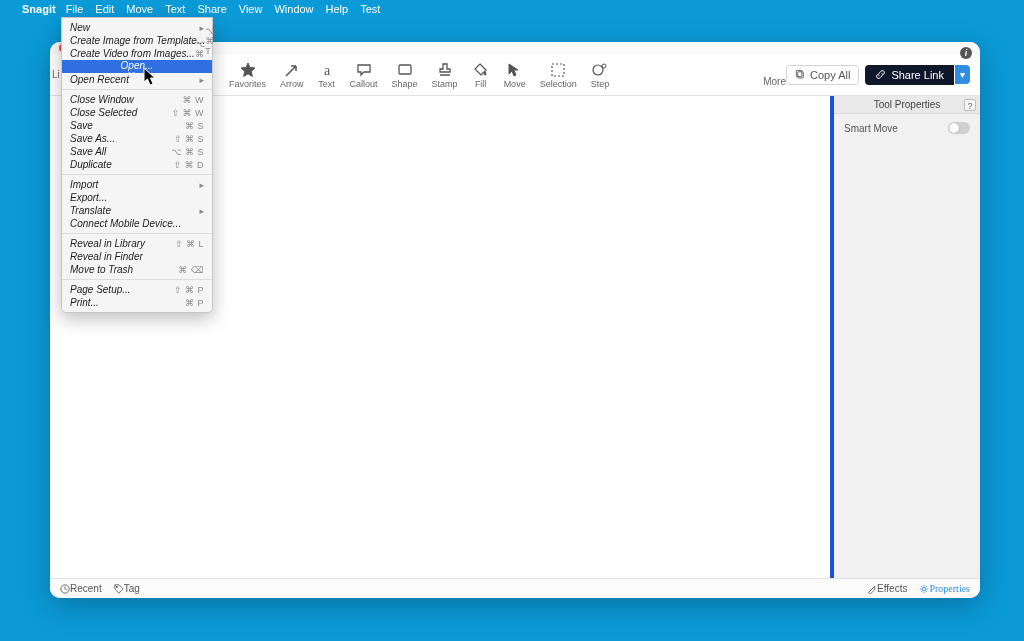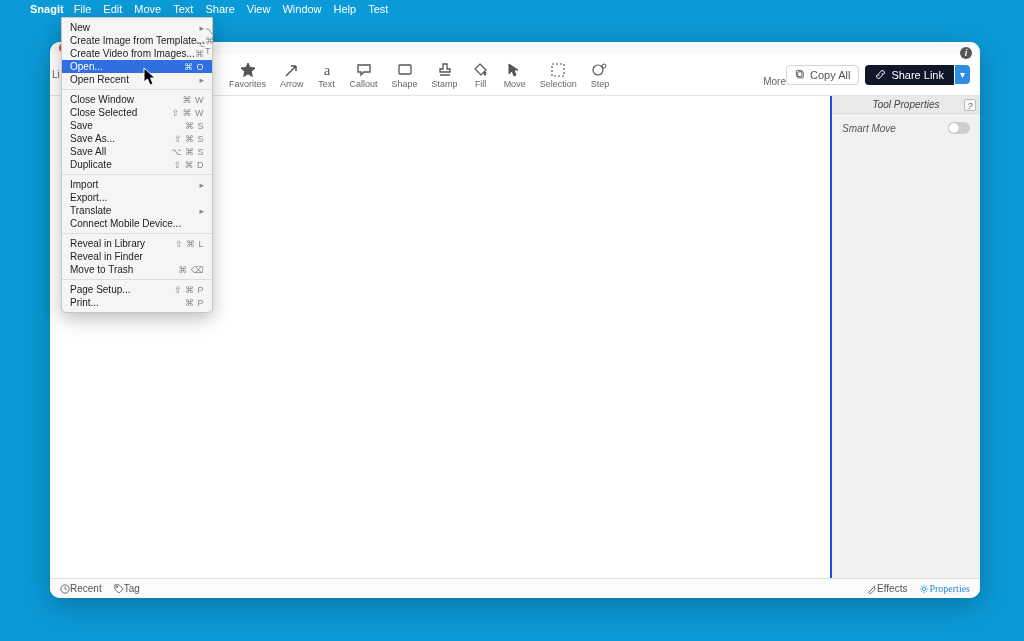--- a/index.html
+++ b/index.html
@@ -8,21 +8,21 @@
     width: 1024px; height: 641px;
     overflow: hidden;
     font-family: -apple-system, "Helvetica Neue", Arial, sans-serif;
     font-size: 11px;
     background: #0b9ad8;
     color: #222;
   }
   
   .menubar {
     position: absolute;
-    top: 0; left: 12px; right: 0;
+    top: 0; left: 4px; right: 0;
     height: 17px;
     display: flex;
     align-items: center;
     padding: 0 10px;
     color: #fff;
     font-size: 11px;
   }
   .menubar .apple {
     font-size: 12px;
     margin-right: 8px;
@@ -117,22 +117,21 @@
     border-radius: 0 4px 4px 0;
     padding: 4px 5px; font-size: 10px;
     margin-left: -5px;
   }
   
   .proppanel {
     position: absolute;
     right: 0; top: 54px;
     width: 150px; bottom: 20px;
     background: #f1f1f1;
-    border-left: 2px solid #1d4ed8;
-    font-style: italic;
+    border-left: 4px solid #1d4ed8;
   }
   .proppanel .ph {
     background: #e9e9e9;
     border-bottom: 1px solid #dcdcdc;
     height: 18px;
     display: flex; align-items: center; justify-content: center;
     font-size: 10px; color: #444; position: relative;
   }
   .proppanel .help {
     position: absolute; right: 4px;
@@ -185,25 +184,25 @@
     z-index: 50;
   }
   .dropdown .mi {
     display: flex; align-items: center;
     height: 13px;
     padding: 0 8px;
     font-size: 10px; color: #222;
     position: relative;
     cursor: default;
   }
-  .dropdown .mi .label { flex: 1; white-space: nowrap; }
+  .dropdown .mi .label { flex: 1; white-space: nowrap; font-style: italic; }
   .dropdown .mi .sc { color: #8a8a8a; font-size: 9px; letter-spacing: 0.5px; }
   .dropdown .mi .arr { color: #888; font-size: 9px; }
   .dropdown .sep { height: 1px; background: #dcdcdc; margin: 3px 0; }
-  .dropdown .mi.hl { background: #2f6fe0; color: #fff; }
+  .dropdown .mi.hl { background: #2f6fe0; color: #fff; flex-direction: column; }
   .dropdown .mi.hl .sc, .dropdown .mi.hl .arr { color: #e6eeff; }
   
   .cursor {
     position: absolute;
     left: 143px; top: 67px;
     width: 16px; height: 22px;
     z-index: 60;
     pointer-events: none;
   }
   .cursor svg { width: 16px; height: 22px; }

